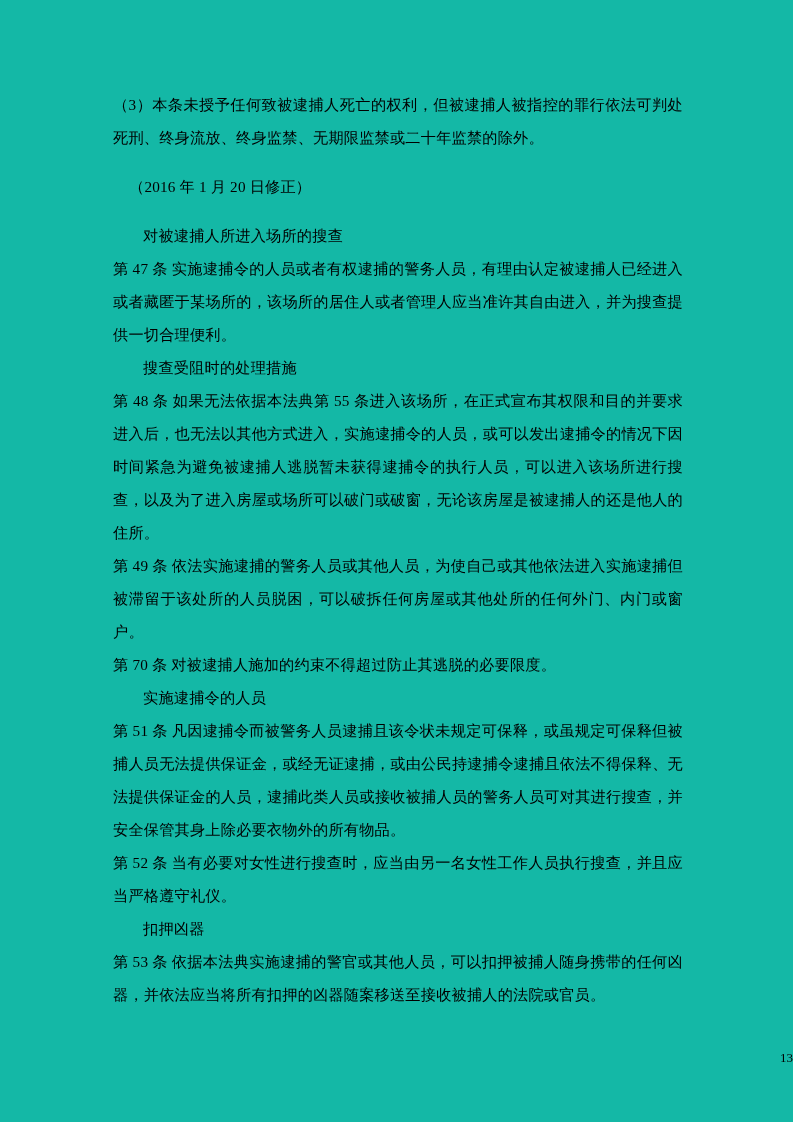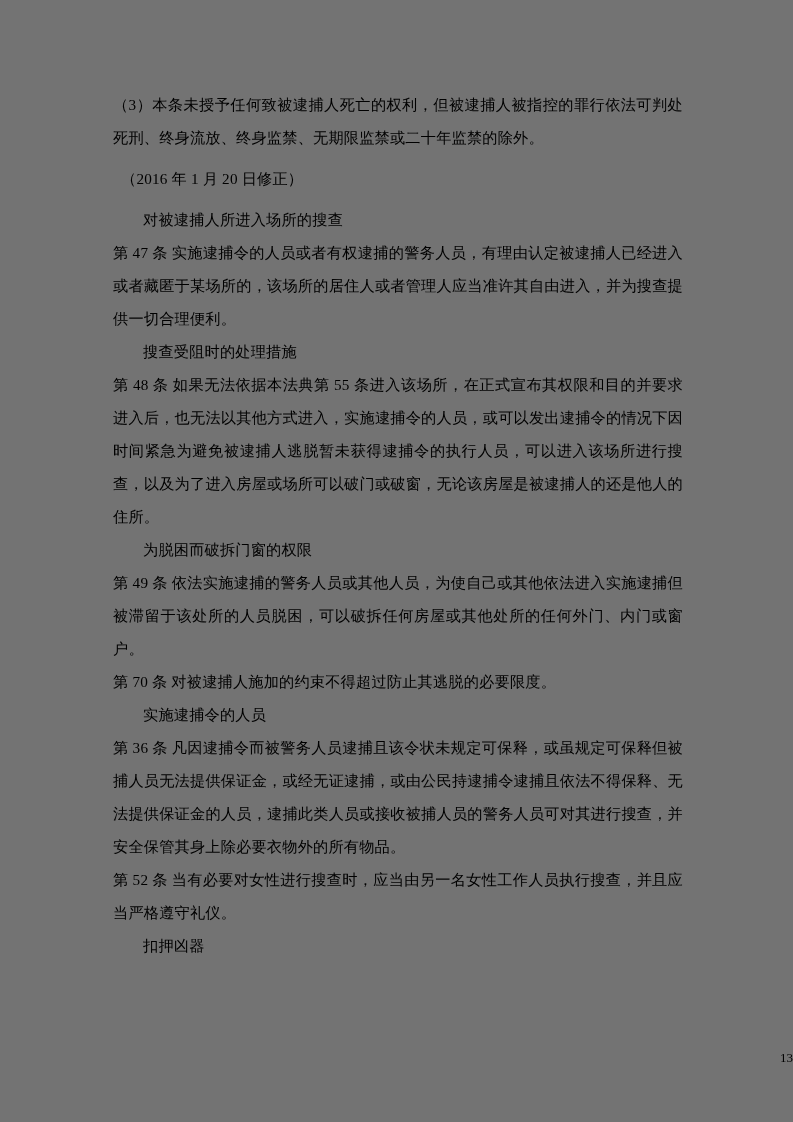--- a/index.html
+++ b/index.html
@@ -3,21 +3,21 @@
 <meta charset="utf-8">
 <style>
   html, body {
     margin: 0;
     padding: 0;
     background: #8c8c8c;
   }
   .page {
     width: 793px;
     height: 1122px;
-    background: #737373;
+    background: #14b8a6;
     margin: 0 auto;
     position: relative;
     box-sizing: border-box;
     font-family: "Liberation Serif", "DejaVu Serif", serif;
     color: #000000;
     overflow: hidden;
   }
   .content {
     position: absolute;
     left: 113px;
@@ -35,21 +35,21 @@
     font-size: 15.2px;
     line-height: 33px;
     font-weight: normal;
     margin: 0;
     padding-left: 30px;
     letter-spacing: 0.2px;
   }
   .amend {
     font-size: 15.2px;
     line-height: 33px;
-    margin: 8px;
+    margin: 16px;
     letter-spacing: 0.2px;
   }
   .page-number {
     position: absolute;
     left: 0;
     right: 0;
     top: 1050px;
     text-align: right;
     font-size: 13px;
     font-family: "Liberation Serif", "DejaVu Serif", serif;
@@ -63,28 +63,28 @@
 
     <p class="para">（3）本条未授予任何致被逮捕人死亡的权利，但被逮捕人被指控的罪行依法可判处死刑、终身流放、终身监禁、无期限监禁或二十年监禁的除外。</p>
     <p class="amend">（2016 年 1 月 20 日修正）</p>
 
     <p class="heading">对被逮捕人所进入场所的搜查</p>
     <p class="para">第 47 条  实施逮捕令的人员或者有权逮捕的警务人员，有理由认定被逮捕人已经进入或者藏匿于某场所的，该场所的居住人或者管理人应当准许其自由进入，并为搜查提供一切合理便利。</p>
 
     <p class="heading">搜查受阻时的处理措施</p>
     <p class="para">第 48 条  如果无法依据本法典第 55 条进入该场所，在正式宣布其权限和目的并要求进入后，也无法以其他方式进入，实施逮捕令的人员，或可以发出逮捕令的情况下因时间紧急为避免被逮捕人逃脱暂未获得逮捕令的执行人员，可以进入该场所进行搜查，以及为了进入房屋或场所可以破门或破窗，无论该房屋是被逮捕人的还是他人的住所。</p>
 
-    <p class="heading">为脱困而破拆门窗的权限</p>
     <p class="para">第 49 条  依法实施逮捕的警务人员或其他人员，为使自己或其他依法进入实施逮捕但被滞留于该处所的人员脱困，可以破拆任何房屋或其他处所的任何外门、内门或窗户。</p>
 
     <p class="para">第 70 条  对被逮捕人施加的约束不得超过防止其逃脱的必要限度。</p>
 
     <p class="heading">实施逮捕令的人员</p>
-    <p class="para">第 36 条  凡因逮捕令而被警务人员逮捕且该令状未规定可保释，或虽规定可保释但被捕人员无法提供保证金，或经无证逮捕，或由公民持逮捕令逮捕且依法不得保释、无法提供保证金的人员，逮捕此类人员或接收被捕人员的警务人员可对其进行搜查，并安全保管其身上除必要衣物外的所有物品。</p>
+    <p class="para">第 51 条  凡因逮捕令而被警务人员逮捕且该令状未规定可保释，或虽规定可保释但被捕人员无法提供保证金，或经无证逮捕，或由公民持逮捕令逮捕且依法不得保释、无法提供保证金的人员，逮捕此类人员或接收被捕人员的警务人员可对其进行搜查，并安全保管其身上除必要衣物外的所有物品。</p>
 
     <p class="para">第 52 条  当有必要对女性进行搜查时，应当由另一名女性工作人员执行搜查，并且应当严格遵守礼仪。</p>
 
     <p class="heading">扣押凶器</p>
+    <p class="para">第 53 条  依据本法典实施逮捕的警官或其他人员，可以扣押被捕人随身携带的任何凶器，并依法应当将所有扣押的凶器随案移送至接收被捕人的法院或官员。</p>
 
   </div>
 
   <div class="page-number">13</div>
 </div>
 
 </body></html>

